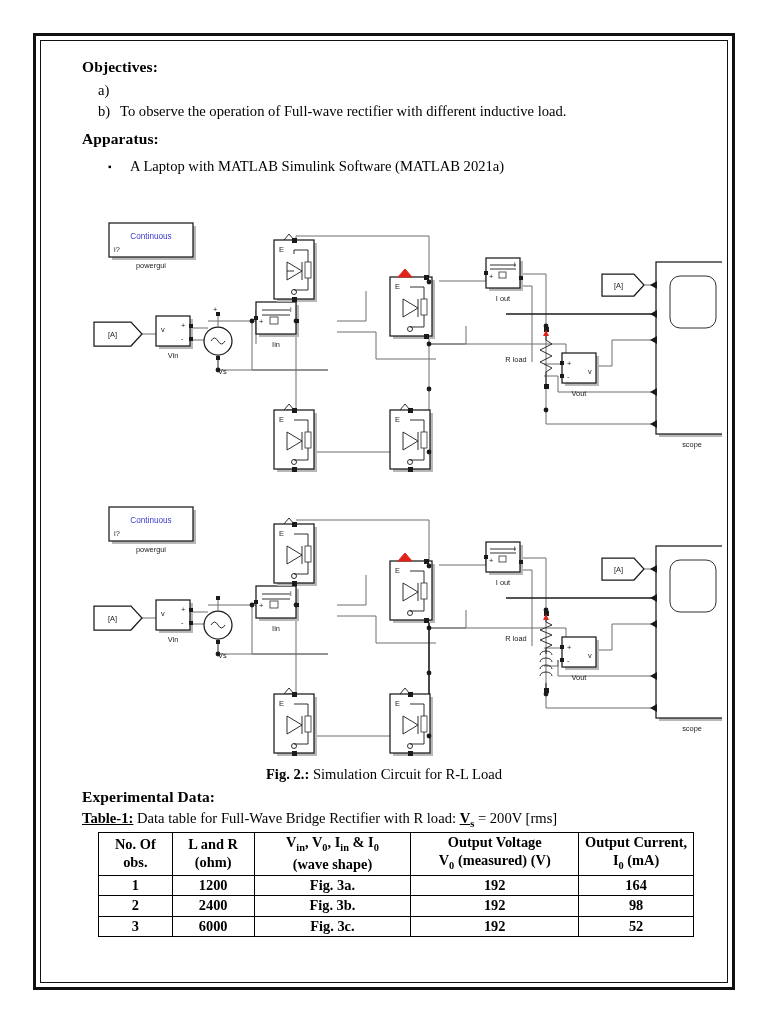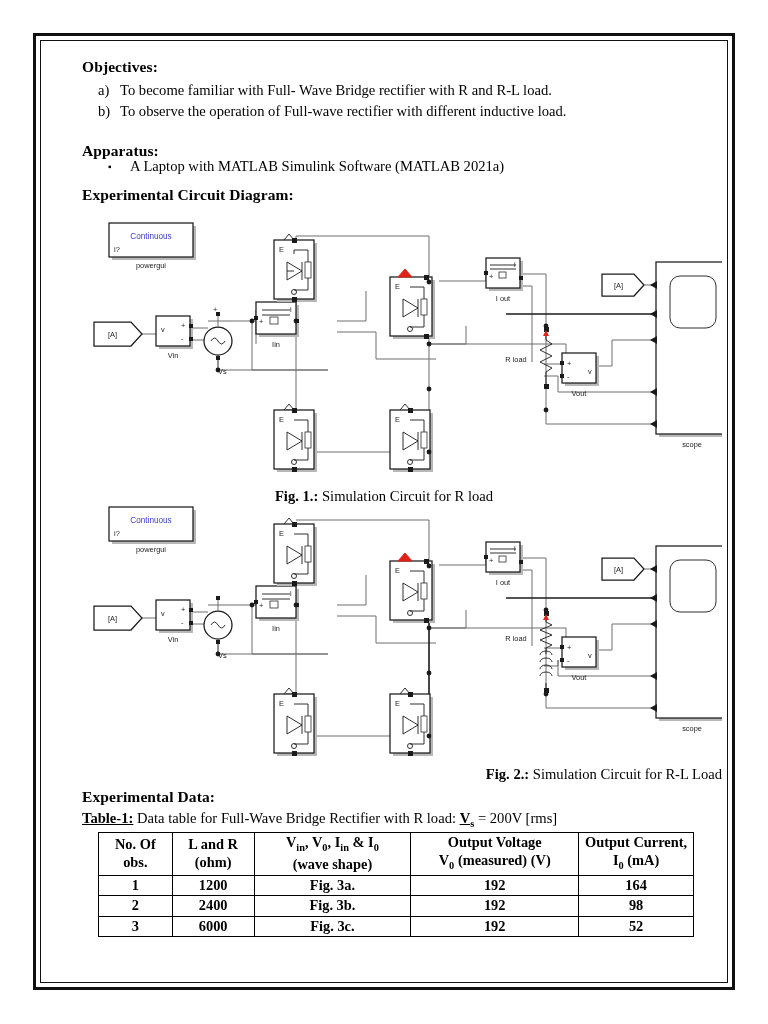--- a/index.html
+++ b/index.html
@@ -13,21 +13,21 @@
   .frame-inner{position:absolute;left:4px;top:4px;right:4px;bottom:4px;
        border:1.2px solid #111;box-sizing:border-box;}
 
   .content{position:absolute;left:46px;top:46px;width:676px;height:930px;}
 
   h2.sec{font-size:15.5px;font-weight:bold;margin:0;letter-spacing:.1px;}
   .obj-head{position:absolute;left:36px;top:12px;}
   .list{position:absolute;left:52px;top:34px;width:600px;}
   .list .li{font-size:14.6px;line-height:21px;display:flex;}
   .list .li .mk{width:22px;flex:none;}
-  .app-head{position:absolute;left:36px;top:96px;}
+  .app-head{position:absolute;left:36px;top:84px;}
   .app-list{position:absolute;left:62px;top:110px;}
   .app-list .li{font-size:14.6px;line-height:21px;display:flex;}
   .app-list .li .mk{width:22px;flex:none;font-size:10px;line-height:22px;}
   .ecd-head{position:absolute;left:36px;top:140px;}
 
   .edata-head{position:absolute;left:36px;top:742px;}
   .tcap{position:absolute;left:36px;top:764px;font-size:14.6px;white-space:nowrap;}
   .tcap b{font-weight:bold;text-decoration:underline;}
 
   
@@ -39,21 +39,21 @@
   table.dt .c1{width:80px;}
   table.dt .c2{width:160px;}
   table.dt .c3{width:170px;margin-top:6px;}
   table.dt .c4{width:114px;}
   sub{font-size:.72em;}
 
   
   .figcap{position:absolute;width:676px;text-align:center;font-size:14.6px;}
   .figcap b{font-weight:bold;}
   .cap1{top:442px;left:0;}
-  .cap2{top:720px;left:0;text-align:right;}
+  .cap2{top:720px;left:0;}
 
   
   .diagram{position:absolute;left:0;width:676px;height:260px;}
   .dg1{top:168px;}
   .dg2{top:452px;}
   svg.circuit{display:block;width:676px;height:260px;}
   .lbl{font-family:"Liberation Sans",sans-serif;font-size:7.4px;fill:#222;}
   .lblc{font-family:"Liberation Sans",sans-serif;font-size:8.2px;fill:#3a3ad0;}
   .wire{stroke:#6f6f6f;stroke-width:1;fill:none;}
   .wireb{stroke:#1a1a1a;stroke-width:1.6;fill:none;}
@@ -72,38 +72,36 @@
     <div class="frame-inner"></div>
   </div>
 
   <div class="content">
 
     <h2 class="sec obj-head">Objectives:</h2>
 
     <div class="list">
       <div class="li">
         <span class="mk">a)</span>
-        <span>To become familiar with Full- Wave Bridge rectifier with R and R-L load.</span>
       </div>
       <div class="li">
         <span class="mk">b)</span>
         <span>To observe the operation of Full-wave rectifier with different inductive load.</span>
       </div>
     </div>
 
     <h2 class="sec app-head">Apparatus:</h2>
 
     <div class="app-list">
       <div class="li">
         <span class="mk">▪</span>
         <span>A Laptop with MATLAB Simulink Software (MATLAB 2021a)</span>
       </div>
     </div>
 
-    <h2 class="sec ecd-head">Experimental Circuit Diagram:</h2>
 
     <div class="diagram dg1">
       <svg class="circuit" viewBox="0 0 676 260">
 
         <g>
           <rect class="shadow" x="66" y="12" width="84" height="34"></rect>
           <rect class="bk" x="63" y="9" width="84" height="34"></rect>
           <text class="lblc" x="105" y="25" text-anchor="middle">Continuous</text>
           <text class="lbl" x="68" y="38" fill="#c9c9c9">i?</text>
           <text class="lbl" x="105" y="54" text-anchor="middle">powergui</text>
@@ -304,23 +302,20 @@
           <circle class="jn" cx="383" cy="68" r="2.4"></circle>
           <circle class="jn" cx="383" cy="130" r="2.4"></circle>
           <circle class="jn" cx="383" cy="175" r="2.4"></circle>
           <circle class="jn" cx="383" cy="238" r="2.4"></circle>
           <circle class="jn" cx="500" cy="112" r="2.4"></circle>
           <circle class="jn" cx="500" cy="196" r="2.4"></circle>
         </g>
       </svg>
     </div>
 
-    <div class="figcap cap1">
-      <b>Fig. 1.:</b><span> Simulation Circuit for R load</span>
-    </div>
 
     <div class="diagram dg2">
       <svg class="circuit" viewBox="0 0 676 260">
 
         <g>
           <rect class="shadow" x="66" y="12" width="84" height="34"></rect>
           <rect class="bk" x="63" y="9" width="84" height="34"></rect>
           <text class="lblc" x="105" y="25" text-anchor="middle">Continuous</text>
           <text class="lbl" x="68" y="38" fill="#c9c9c9">i?</text>
           <text class="lbl" x="105" y="54" text-anchor="middle">powergui</text>

